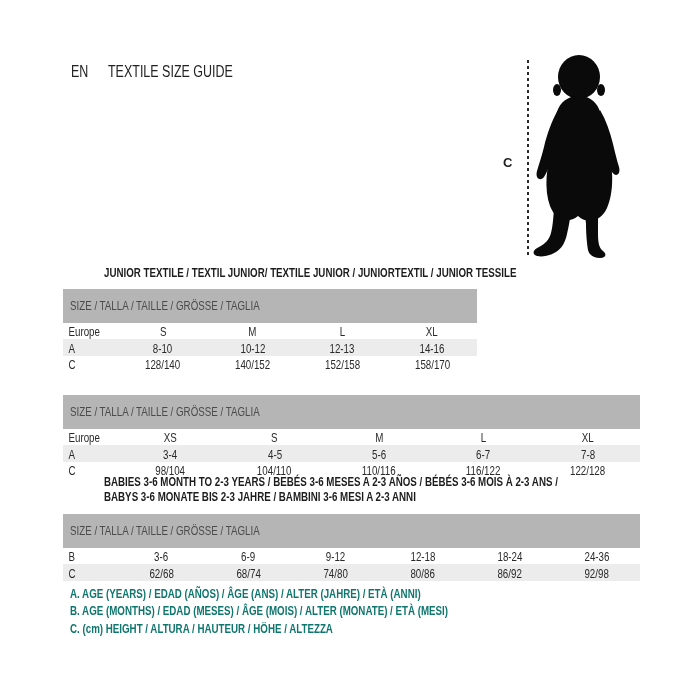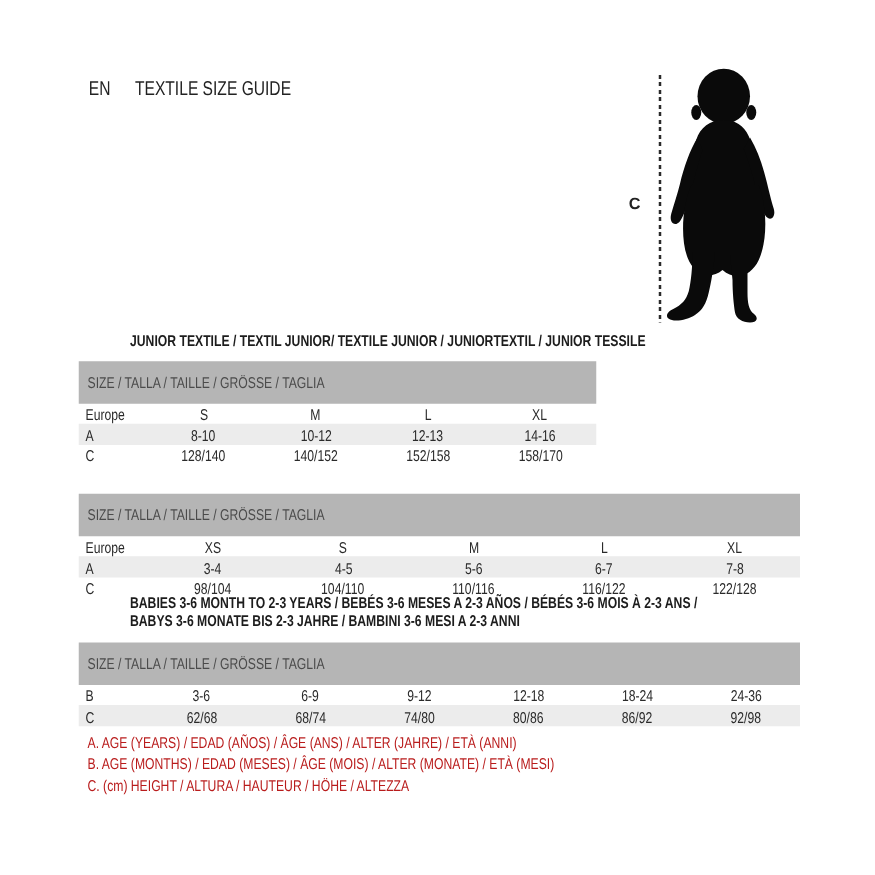--- a/index.html
+++ b/index.html
@@ -39,21 +39,21 @@
   .tbl{position:absolute;left:63px;}
   .t-narrow{width:414px;}
   .t-wide{width:577px;}
   .tbl-bar{height:34px;background:var(--bar);color:var(--bar-text);font-size:12.5px;display:flex;align-items:center;padding-left:7px;box-sizing:border-box;}
   .tbl-row{display:flex;height:16.3px;align-items:flex-end;font-size:12.5px;color:#2a2a2a;}
   .tbl-row.shaded{background:var(--shade);}
   .row-label{width:55px;padding-left:7px;box-sizing:border-box;transform:scaleX(0.78);transform-origin:0 50%;white-space:nowrap;}
   .cell{flex:1;text-align:center;}
 
   
-  .notes{position:absolute;left:70px;top:586px;font-weight:normal;font-size:12.5px;line-height:17.3px;color:#b91c1c;}
+  .notes{position:absolute;left:70px;top:586px;font-weight:bold;font-size:12.5px;line-height:17.3px;color:#0f766e;}
   .note-line{transform:scaleX(0.78);transform-origin:0 50%;white-space:nowrap;}
 </style>
 </head>
 <body>
 
 <div class="canvas">
 
   <div class="langs">
       <div class="lang-row">
         <span class="lang-code">EN</span>

